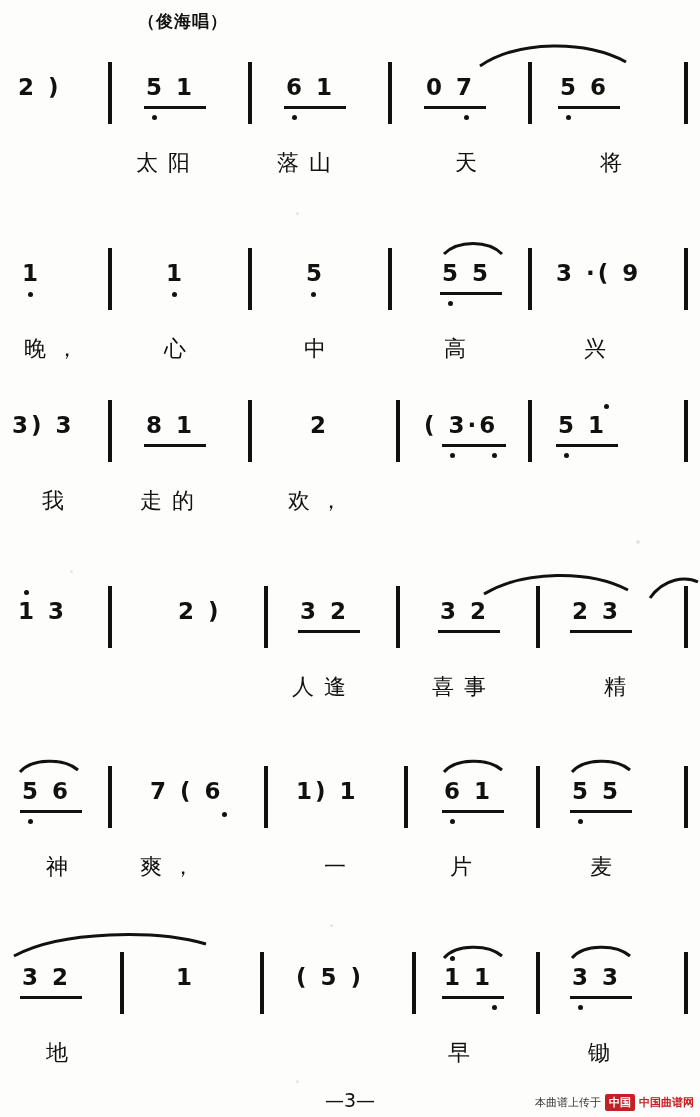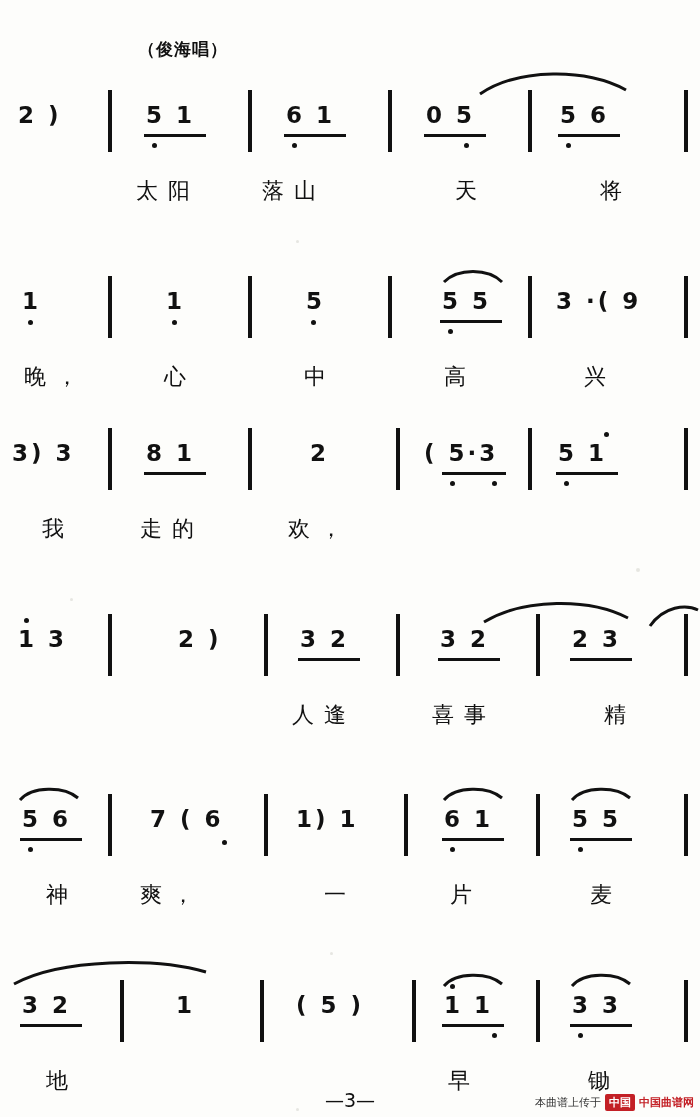--- a/index.html
+++ b/index.html
@@ -7,21 +7,21 @@
     width:700px;height:1117px;
     background:#fdfdfb;
     font-family:"Liberation Serif", serif;
     position:relative;
     overflow:hidden;
     color:#111;
   }
   
   .speck{position:absolute;background:#cfcfc8;border-radius:50%;opacity:.5;}
 
-  #sheet{position:absolute;inset:0;margin-top:28px;}
+  #sheet{position:absolute;inset:0;}
 
   .header{
     position:absolute;
     left:138px;top:10px;
     font-size:17px;
     font-family:"DejaVu Sans", sans-serif;
     font-weight:bold;
     letter-spacing:1px;
   }
 
@@ -120,36 +120,36 @@
     <div class="note num" style="left:18px;top:74px;">2 )</div>
 
     <div class="note num" style="left:146px;top:74px;">5 1</div>
     <div class="uline" style="left:144px;top:106px;width:62px;"></div>
     <div class="dotlow" style="left:152px;top:115px;"></div>
 
     <div class="note num" style="left:286px;top:74px;">6 1</div>
     <div class="uline" style="left:284px;top:106px;width:62px;"></div>
     <div class="dotlow" style="left:292px;top:115px;"></div>
 
-    <div class="note num" style="left:426px;top:74px;">0 5</div>
+    <div class="note num" style="left:426px;top:74px;">0 7</div>
     <div class="uline" style="left:424px;top:106px;width:62px;"></div>
     <div class="dotlow" style="left:464px;top:115px;"></div>
 
     <div class="note num" style="left:560px;top:74px;">5 6</div>
     <div class="uline" style="left:558px;top:106px;width:62px;"></div>
     <div class="dotlow" style="left:566px;top:115px;"></div>
 
     <div class="slur" style="left:478px;top:40px;">
       <svg width="150" height="28" viewBox="0 0 150 28">
           <path d="M2 26 C 40 0, 110 0, 148 22" stroke="#111" stroke-width="3" fill="none"></path>
         </svg>
     </div>
 
     <div class="lyric" style="left:136px;top:148px;">太阳</div>
-    <div class="lyric" style="left:262px;top:148px;font-family:Liberation Serif, serif;">落山</div>
+    <div class="lyric" style="left:277px;top:148px;font-family:Liberation Serif, serif;">落山</div>
     <div class="lyric" style="left:455px;top:148px;">天</div>
     <div class="lyric" style="left:600px;top:148px;">将</div>
   </div>
 
   <div class="system">
     <div class="barline" style="left:108px;top:248px;height:62px;"></div>
     <div class="barline" style="left:248px;top:248px;height:62px;"></div>
     <div class="barline" style="left:388px;top:248px;height:62px;"></div>
     <div class="barline" style="left:528px;top:248px;height:62px;"></div>
     <div class="barline" style="left:684px;top:248px;height:62px;"></div>
@@ -188,21 +188,21 @@
     <div class="barline" style="left:528px;top:400px;height:62px;"></div>
     <div class="barline" style="left:684px;top:400px;height:62px;"></div>
 
     <div class="note num" style="left:12px;top:412px;">3) 3</div>
 
     <div class="note num" style="left:146px;top:412px;">8 1</div>
     <div class="uline" style="left:144px;top:444px;width:62px;"></div>
 
     <div class="note num" style="left:310px;top:412px;">2</div>
 
-    <div class="note num" style="left:424px;top:412px;">( 5·3</div>
+    <div class="note num" style="left:424px;top:412px;">( 3·6</div>
     <div class="uline" style="left:442px;top:444px;width:64px;"></div>
     <div class="dotlow" style="left:450px;top:453px;"></div>
     <div class="dotlow" style="left:492px;top:453px;"></div>
 
     <div class="note num" style="left:558px;top:412px;">5 1</div>
     <div class="uline" style="left:556px;top:444px;width:62px;"></div>
     <div class="dotlow" style="left:564px;top:453px;"></div>
     <div class="dothigh" style="left:604px;top:404px;"></div>
 
     <div class="lyric" style="left:42px;top:486px;">我</div>

